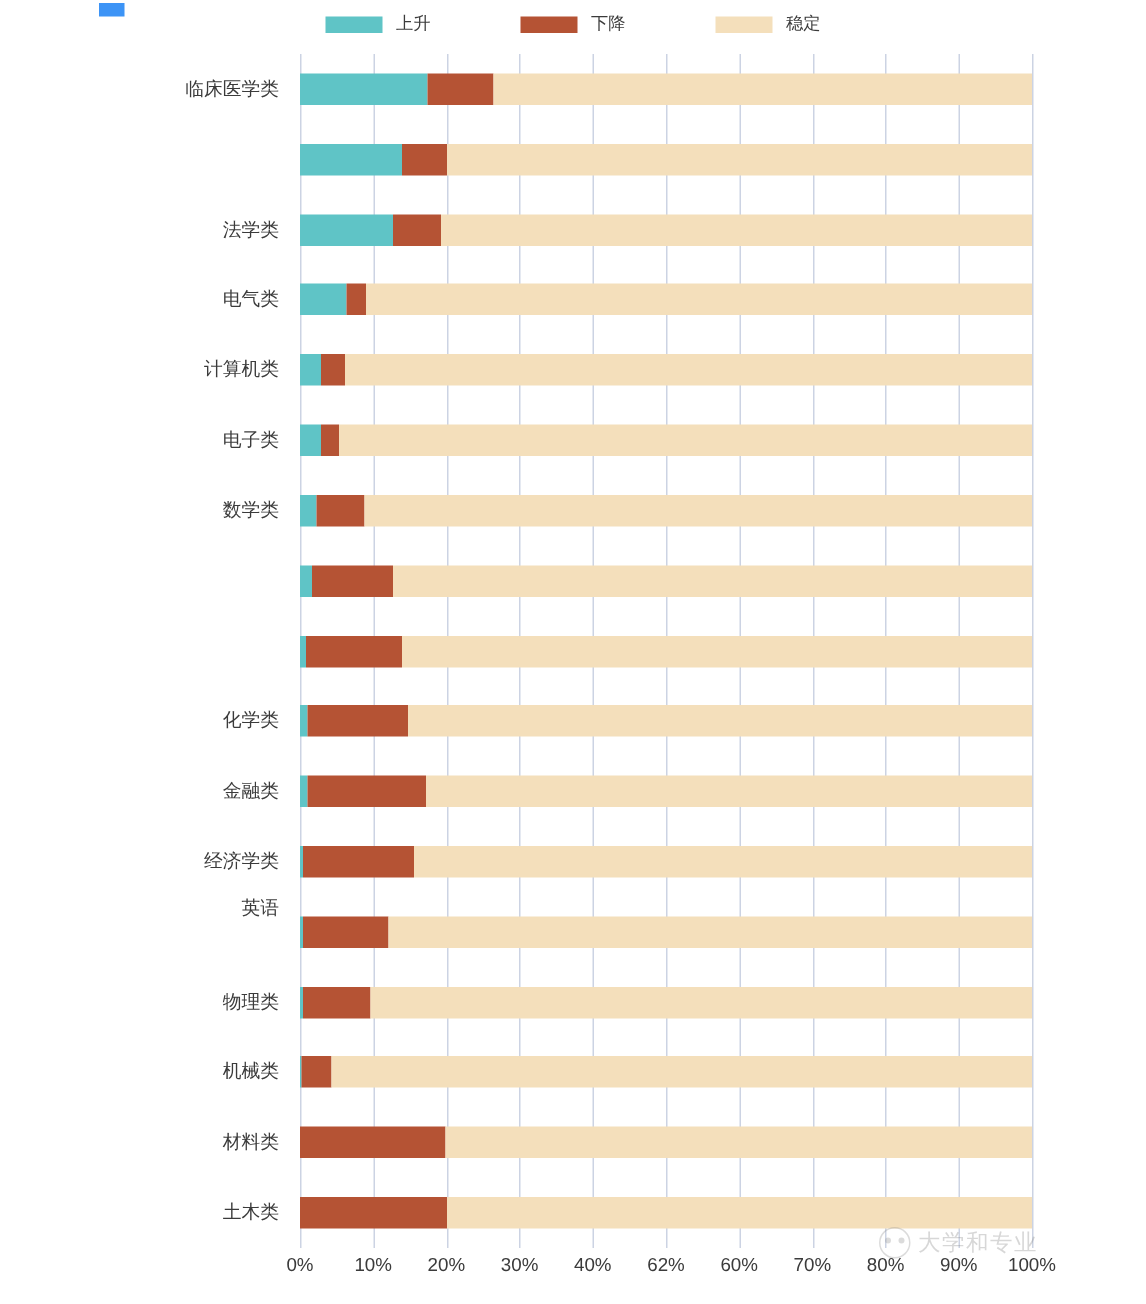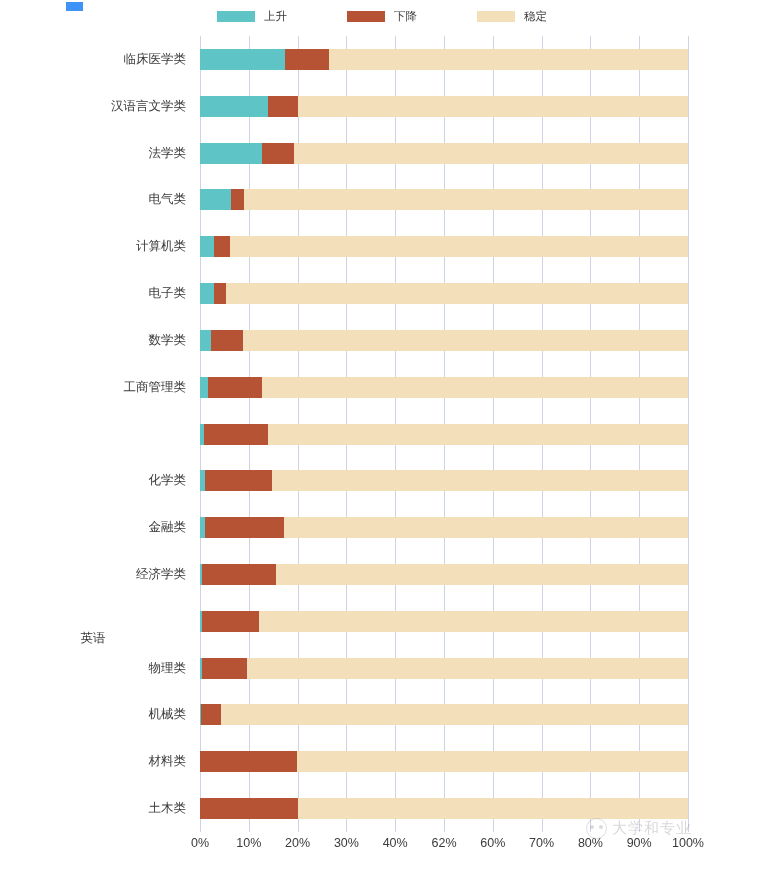--- a/index.html
+++ b/index.html
@@ -188,31 +188,29 @@
         <span class="legend-label">下降</span>
       </div>
       <div class="legend-item">
         <span class="legend-swatch" style="background: rgb(244, 223, 187);"></span>
         <span class="legend-label">稳定</span>
       </div>
     </div>
 
   <div id="y-labels">
       <div class="y-label" style="top: 12.9118px;">临床医学类</div>
-      <div class="y-label" style="top: 59.7353px;">汉语言文学类</div>
       <div class="y-label" style="top: 106.559px;">法学类</div>
       <div class="y-label" style="top: 200.206px;">计算机类</div>
       <div class="y-label" style="top: 153.382px;">电气类</div>
       <div class="y-label" style="top: 247.029px;">电子类</div>
       <div class="y-label" style="top: 293.853px;">数学类</div>
-      <div class="y-label" style="top: 340.676px;">工商管理类</div>
       <div class="y-label" style="top: 434.324px;">化学类</div>
       <div class="y-label" style="top: 481.147px;">金融类</div>
       <div class="y-label" style="top: 527.971px;">经济学类</div>
-      <div class="y-label" style="top: 592px; text-align: center;">英语</div>
+      <div class="y-label" style="top: 559px;">英语</div>
       <div class="y-label" style="top: 621.618px;">物理类</div>
       <div class="y-label" style="top: 715.265px;">材料类</div>
       <div class="y-label" style="top: 668.441px;">机械类</div>
       <div class="y-label" style="top: 762.088px;">土木类</div>
     </div>
 
   <div id="plot">
     <div id="gridlines">
         <div class="gridline axis-first" style="left: 0px;"></div>
         <div class="gridline" style="left: 48.8px;"></div>

